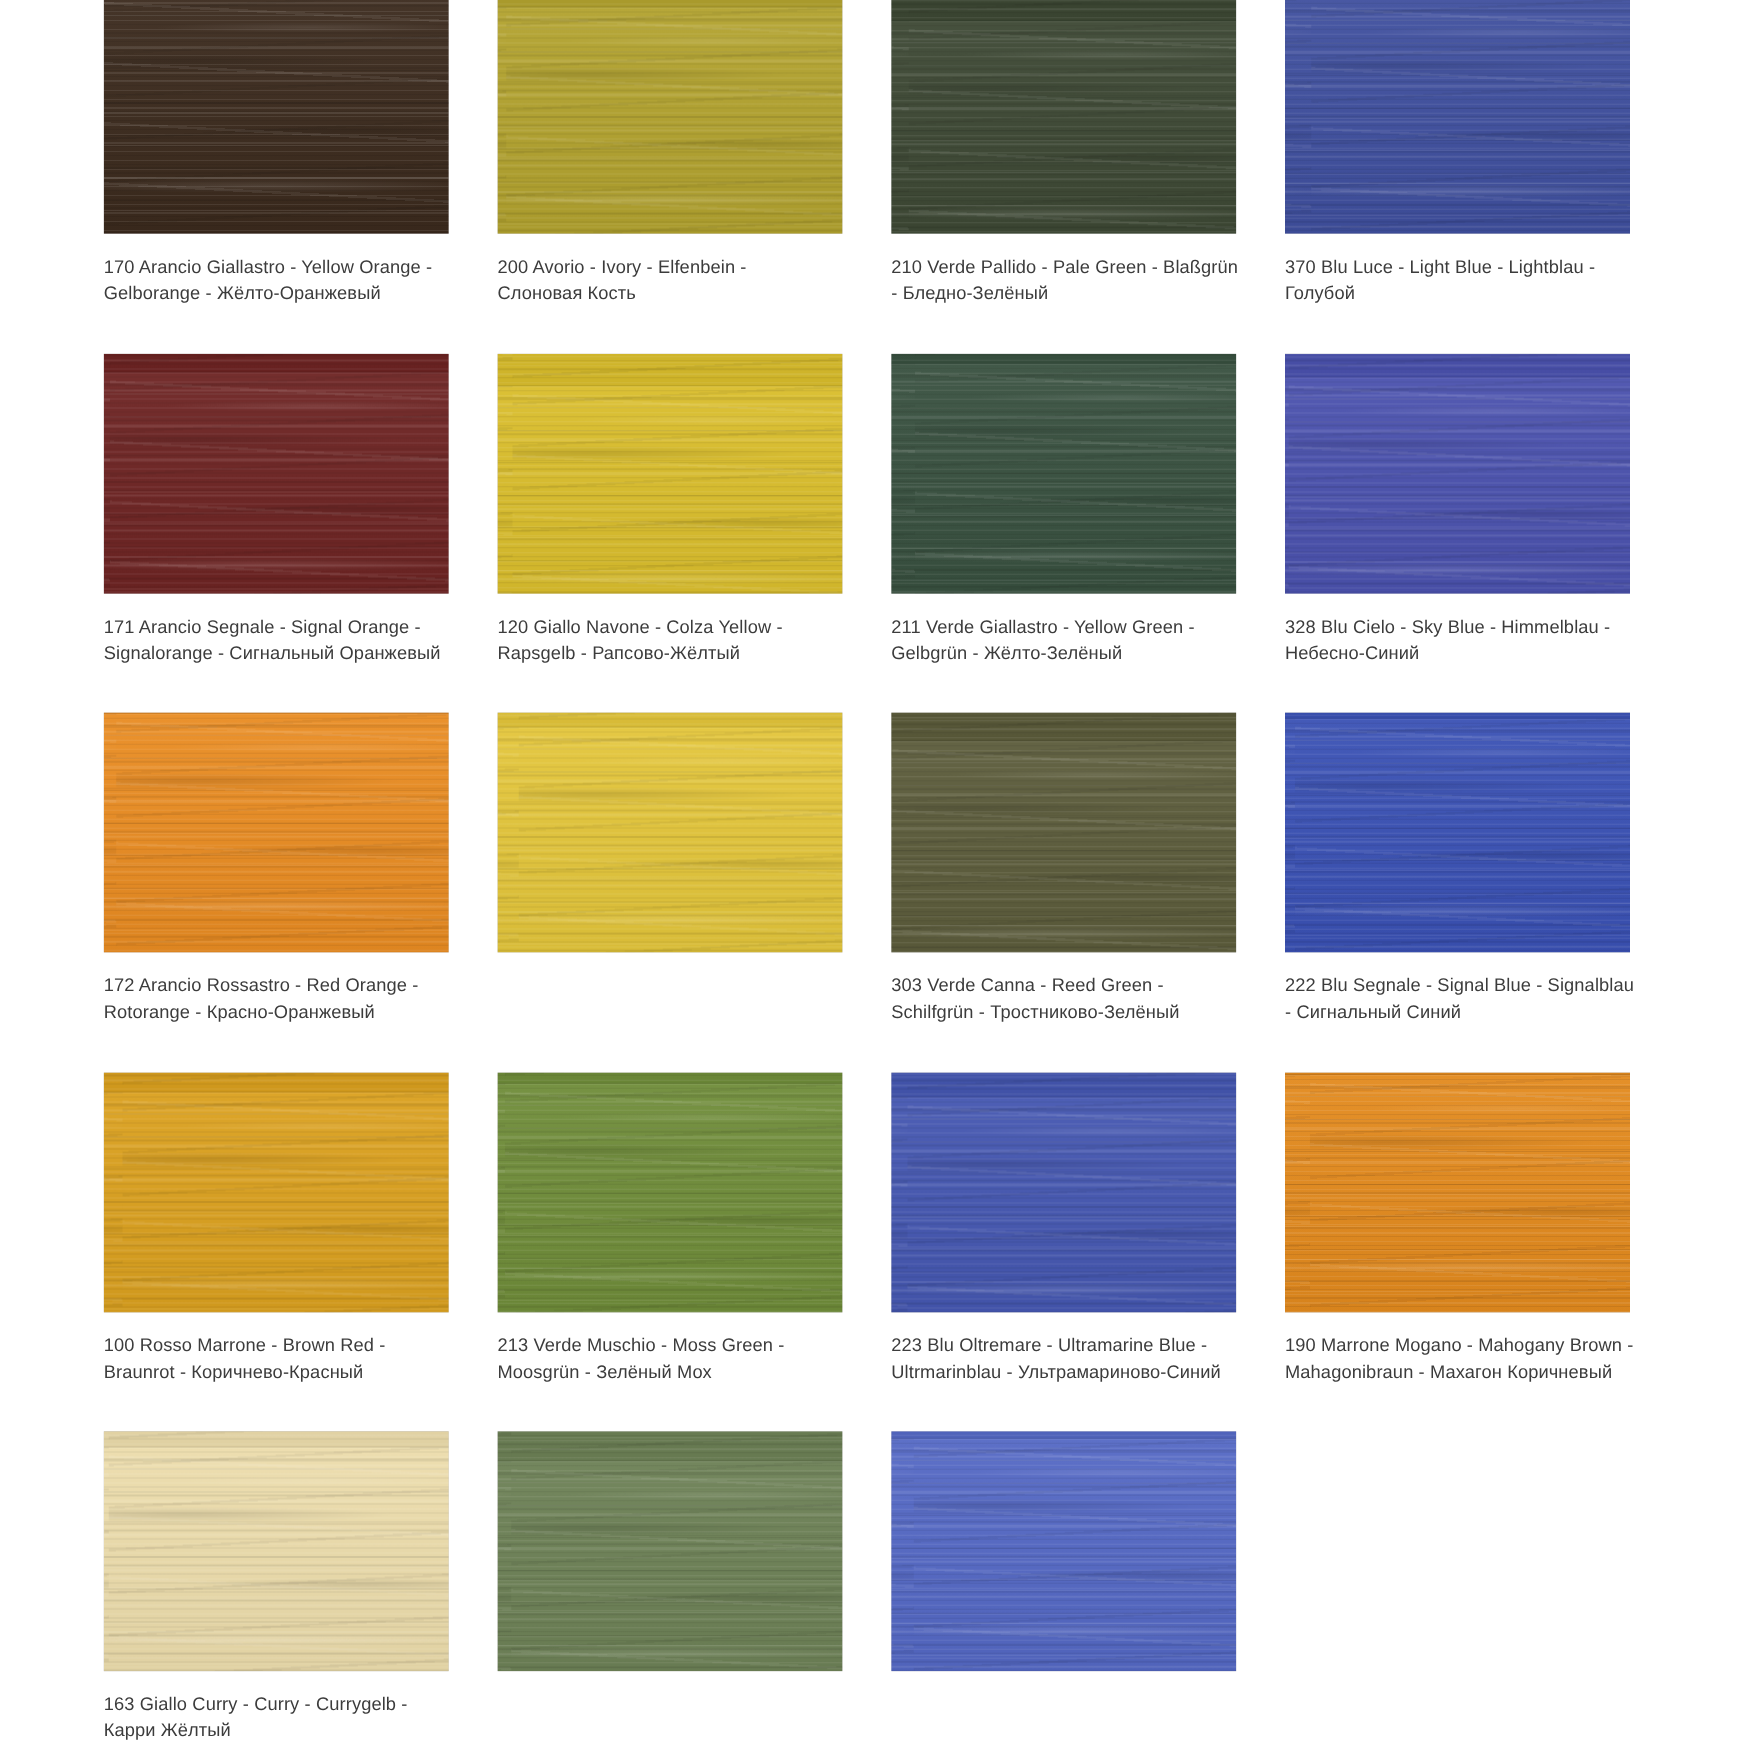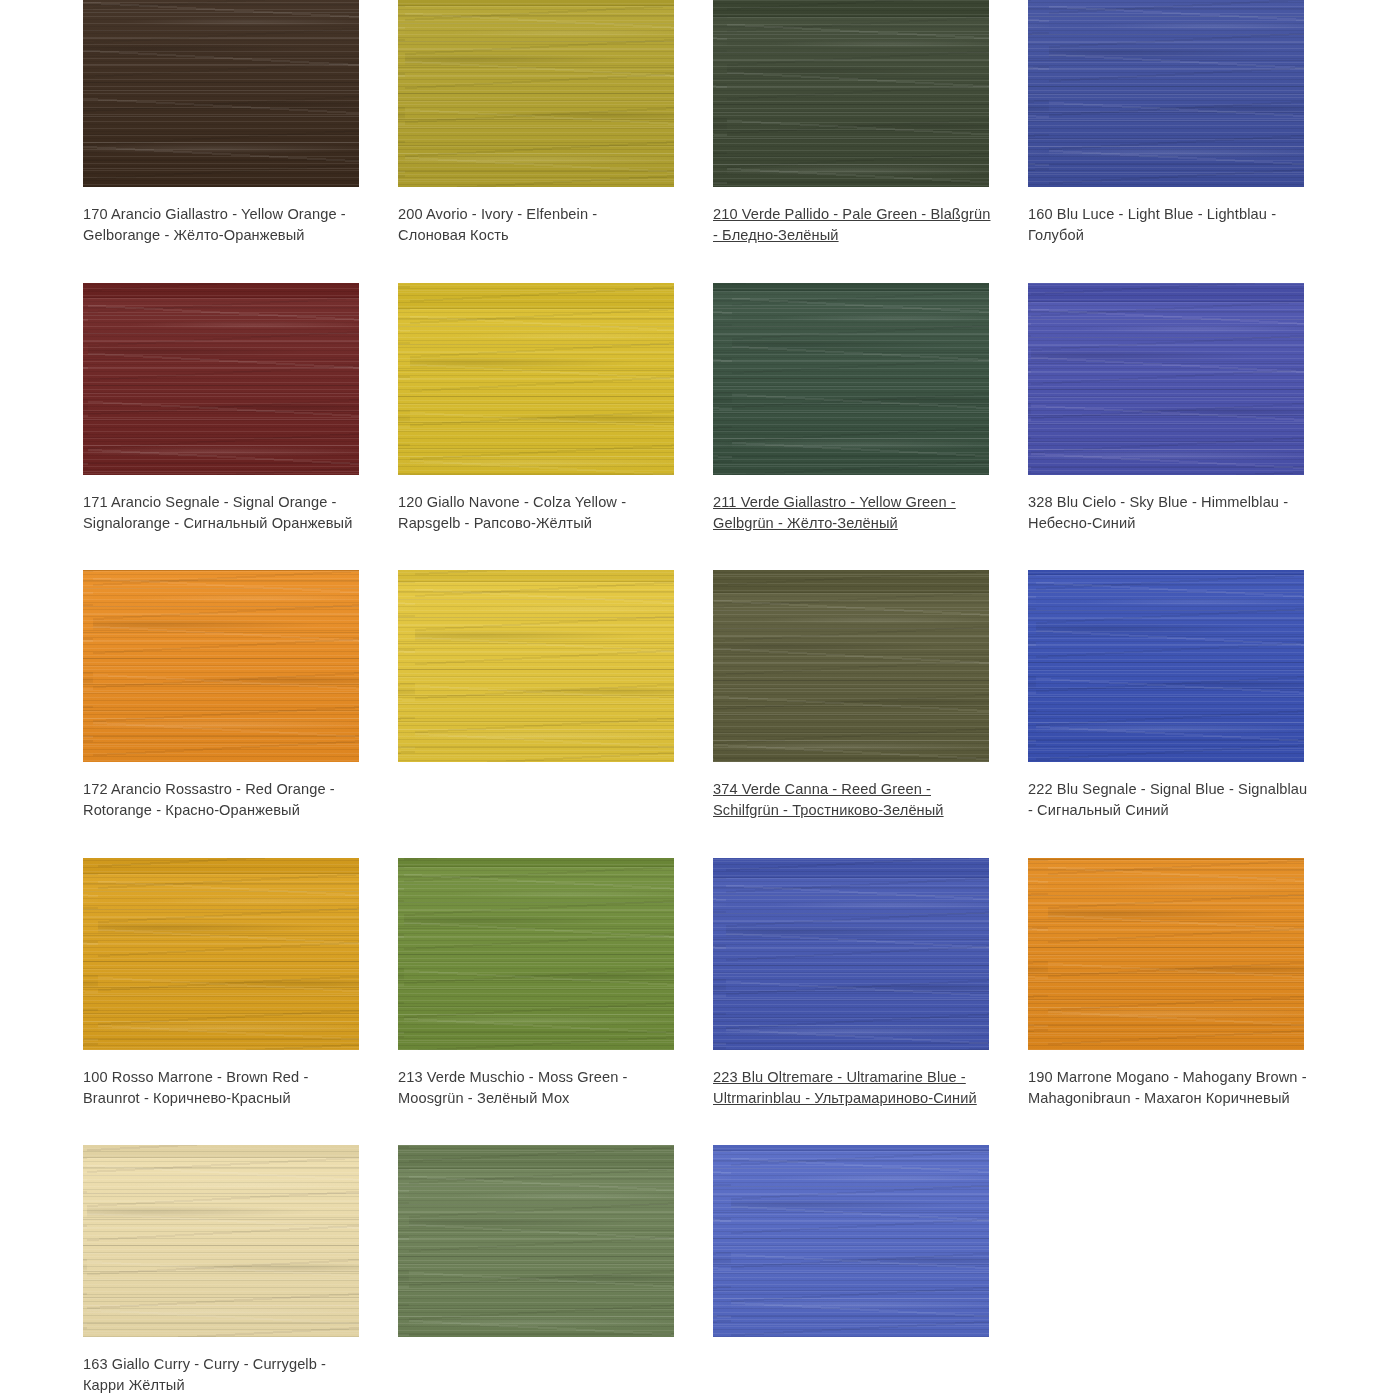--- a/index.html
+++ b/index.html
@@ -124,21 +124,21 @@
     width: 268px;
     margin-top: 17px;
     font-size: 14.6px;
     line-height: 21px;
     letter-spacing: 0.1px;
     color: #3c3c3c;
     font-weight: 400;
   }
 
   .cell:nth-child(4n+1) .caption { width: 275px; }
-  .cell:nth-child(4n+3) .caption { width: 278px; text-decoration: underline; }
+  .cell:nth-child(4n+3) .caption { width: 278px; }
   .cell:nth-child(4n) .caption { width: 282px; }
 </style>
 </head>
 <body>
 
 <div class="sheet">
   <div class="grid" id="swatch-grid">
       <div class="cell">
         <div class="swatch-wrap">
           <div class="swatch">
@@ -178,21 +178,21 @@
       <div class="cell">
         <div class="swatch-wrap">
           <div class="swatch">
             <div class="base" style="background: rgb(63, 79, 158);"></div>
             <div class="grain1" style="background-position: 21px 4px;"></div>
             <div class="grain2" style="background-position: 21px 4px;"></div>
             <div class="grain3" style="background-position: 21px 4px;"></div>
             <div class="grain4" style="background-position: 21px 4px;"></div>
           </div>
         </div>
-        <div class="caption">160 Blu Luce - Light Blue - Lightblau - Голубой</div>
+        <div class="caption">370 Blu Luce - Light Blue - Lightblau - Голубой</div>
       </div>
       <div class="cell">
         <div class="swatch-wrap">
           <div class="swatch">
             <div class="base" style="background: rgb(109, 35, 34);"></div>
             <div class="grain1" style="background-position: 5px 15px;"></div>
             <div class="grain2" style="background-position: 5px 15px;"></div>
             <div class="grain3" style="background-position: 5px 15px;"></div>
             <div class="grain4" style="background-position: 5px 15px;"></div>
           </div>
@@ -261,21 +261,21 @@
       <div class="cell">
         <div class="swatch-wrap">
           <div class="swatch">
             <div class="base" style="background: rgb(91, 91, 58);"></div>
             <div class="grain1" style="background-position: 1px 23px;"></div>
             <div class="grain2" style="background-position: 1px 23px;"></div>
             <div class="grain3" style="background-position: 1px 23px;"></div>
             <div class="grain4" style="background-position: 1px 23px;"></div>
           </div>
         </div>
-        <div class="caption">374 Verde Canna - Reed Green - Schilfgrün - Тростниково-Зелёный</div>
+        <div class="caption">303 Verde Canna - Reed Green - Schilfgrün - Тростниково-Зелёный</div>
       </div>
       <div class="cell">
         <div class="swatch-wrap">
           <div class="swatch">
             <div class="base" style="background: rgb(58, 81, 180);"></div>
             <div class="grain1" style="background-position: 8px 5px;"></div>
             <div class="grain2" style="background-position: 8px 5px;"></div>
             <div class="grain3" style="background-position: 8px 5px;"></div>
             <div class="grain4" style="background-position: 8px 5px;"></div>
           </div>

